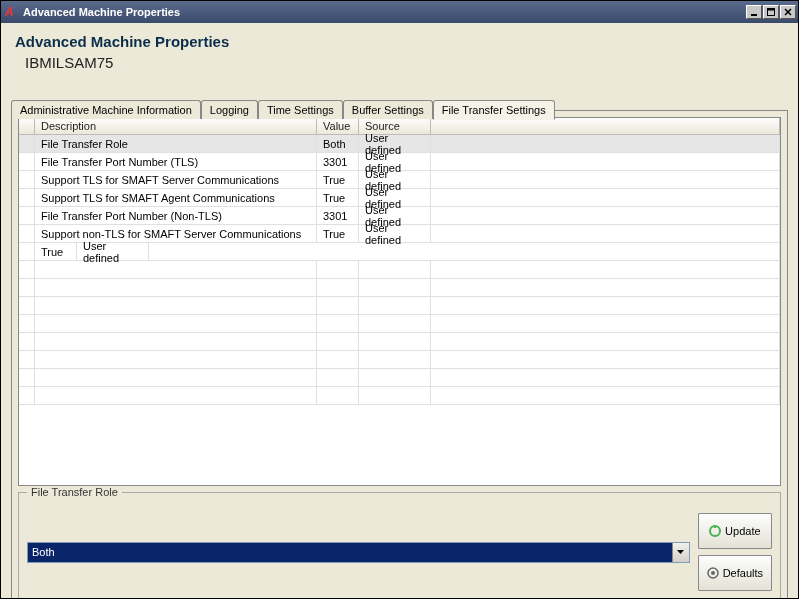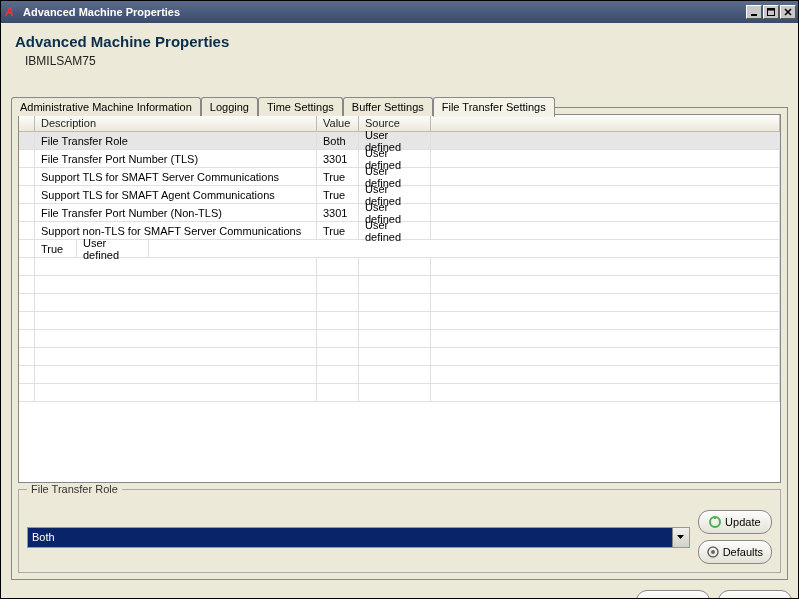--- a/index.html
+++ b/index.html
@@ -50,21 +50,21 @@
   .content-header {
     padding: 10px 14px 6px 14px;
   }
   .content-header h1 {
     margin: 0 0 4px 0;
     font-size: 15px;
     font-weight: bold;
     color: #0b2e4a;
   }
   .content-header .subtitle {
-    font-size: 12px;
+    font-size: 15px;
     color: #222;
     padding-left: 10px;
   }
   .tab-area {
     margin: 14px 10px 0 10px;
   }
   .tabs {
     display: flex;
     position: relative;
     top: 9px;
@@ -186,24 +186,24 @@
     justify-content: center;
     color: #000;
   }
   .sidebtns {
     display: flex;
     flex-direction: column;
     gap: 6px;
   }
   .btn {
     min-width: 72px;
-    height: 24px;
+    height: 36px;
     background: linear-gradient(#fdfdfd, #e4e2d6);
     border: 1px solid #888;
-    border-radius: 11px;
+    border-radius: 1px;
     font-size: 11px;
     display: inline-flex;
     align-items: center;
     justify-content: center;
     gap: 4px;
     padding: 0 8px;
     cursor: pointer;
   }
   .btn .ico {
     width: 12px; height: 12px;

